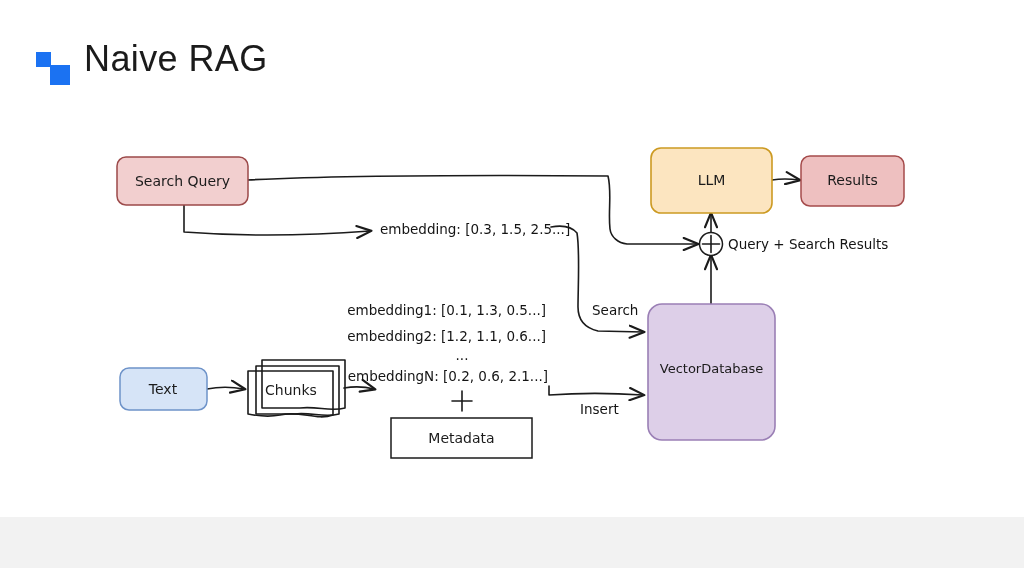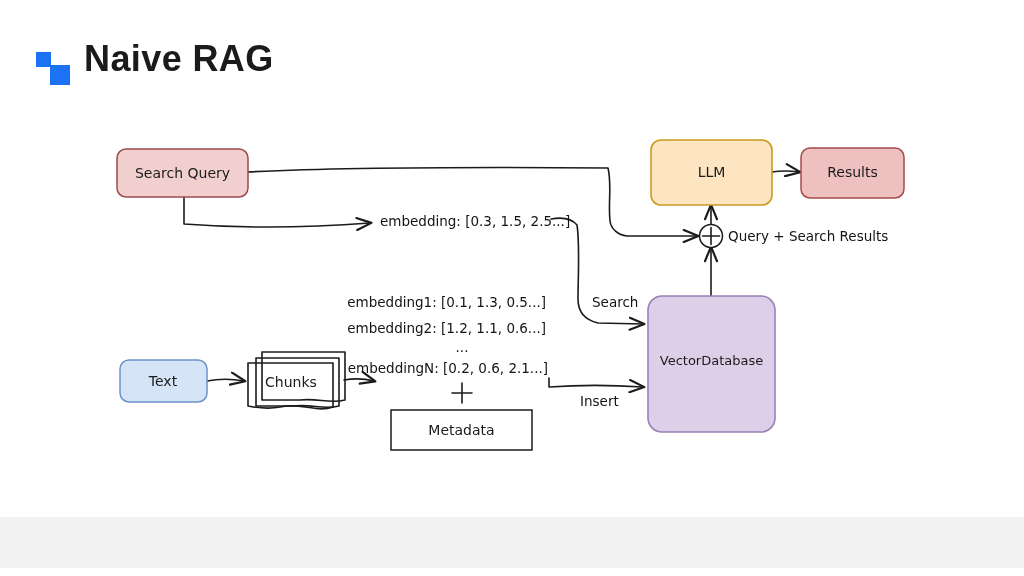--- a/index.html
+++ b/index.html
@@ -35,31 +35,31 @@
   #title-logo .sq-b {
     position: absolute;
     left: 14px; top: 13px;
     width: 20px; height: 20px;
     background: #1b72f2;
   }
   #slide-title {
     position: absolute;
     left: 84px; top: 38px;
     font-size: 36px;
-    font-weight: 700;
+    font-weight: 400;
     color: #1b1b1b;
     letter-spacing: 0.4px;
     font-family: "Liberation Sans", sans-serif;
     white-space: nowrap;
   }
 
   
   #diagram-canvas {
     position: absolute;
-    left: 0; top: 8px;
+    left: 0; top: 16px;
     width: 1024px; height: 520px;
   }
   #diagram-svg {
     position: absolute;
     left: 0; top: 0;
   }
 
   
   .node-label {
     font-family: "DejaVu Sans", sans-serif;

